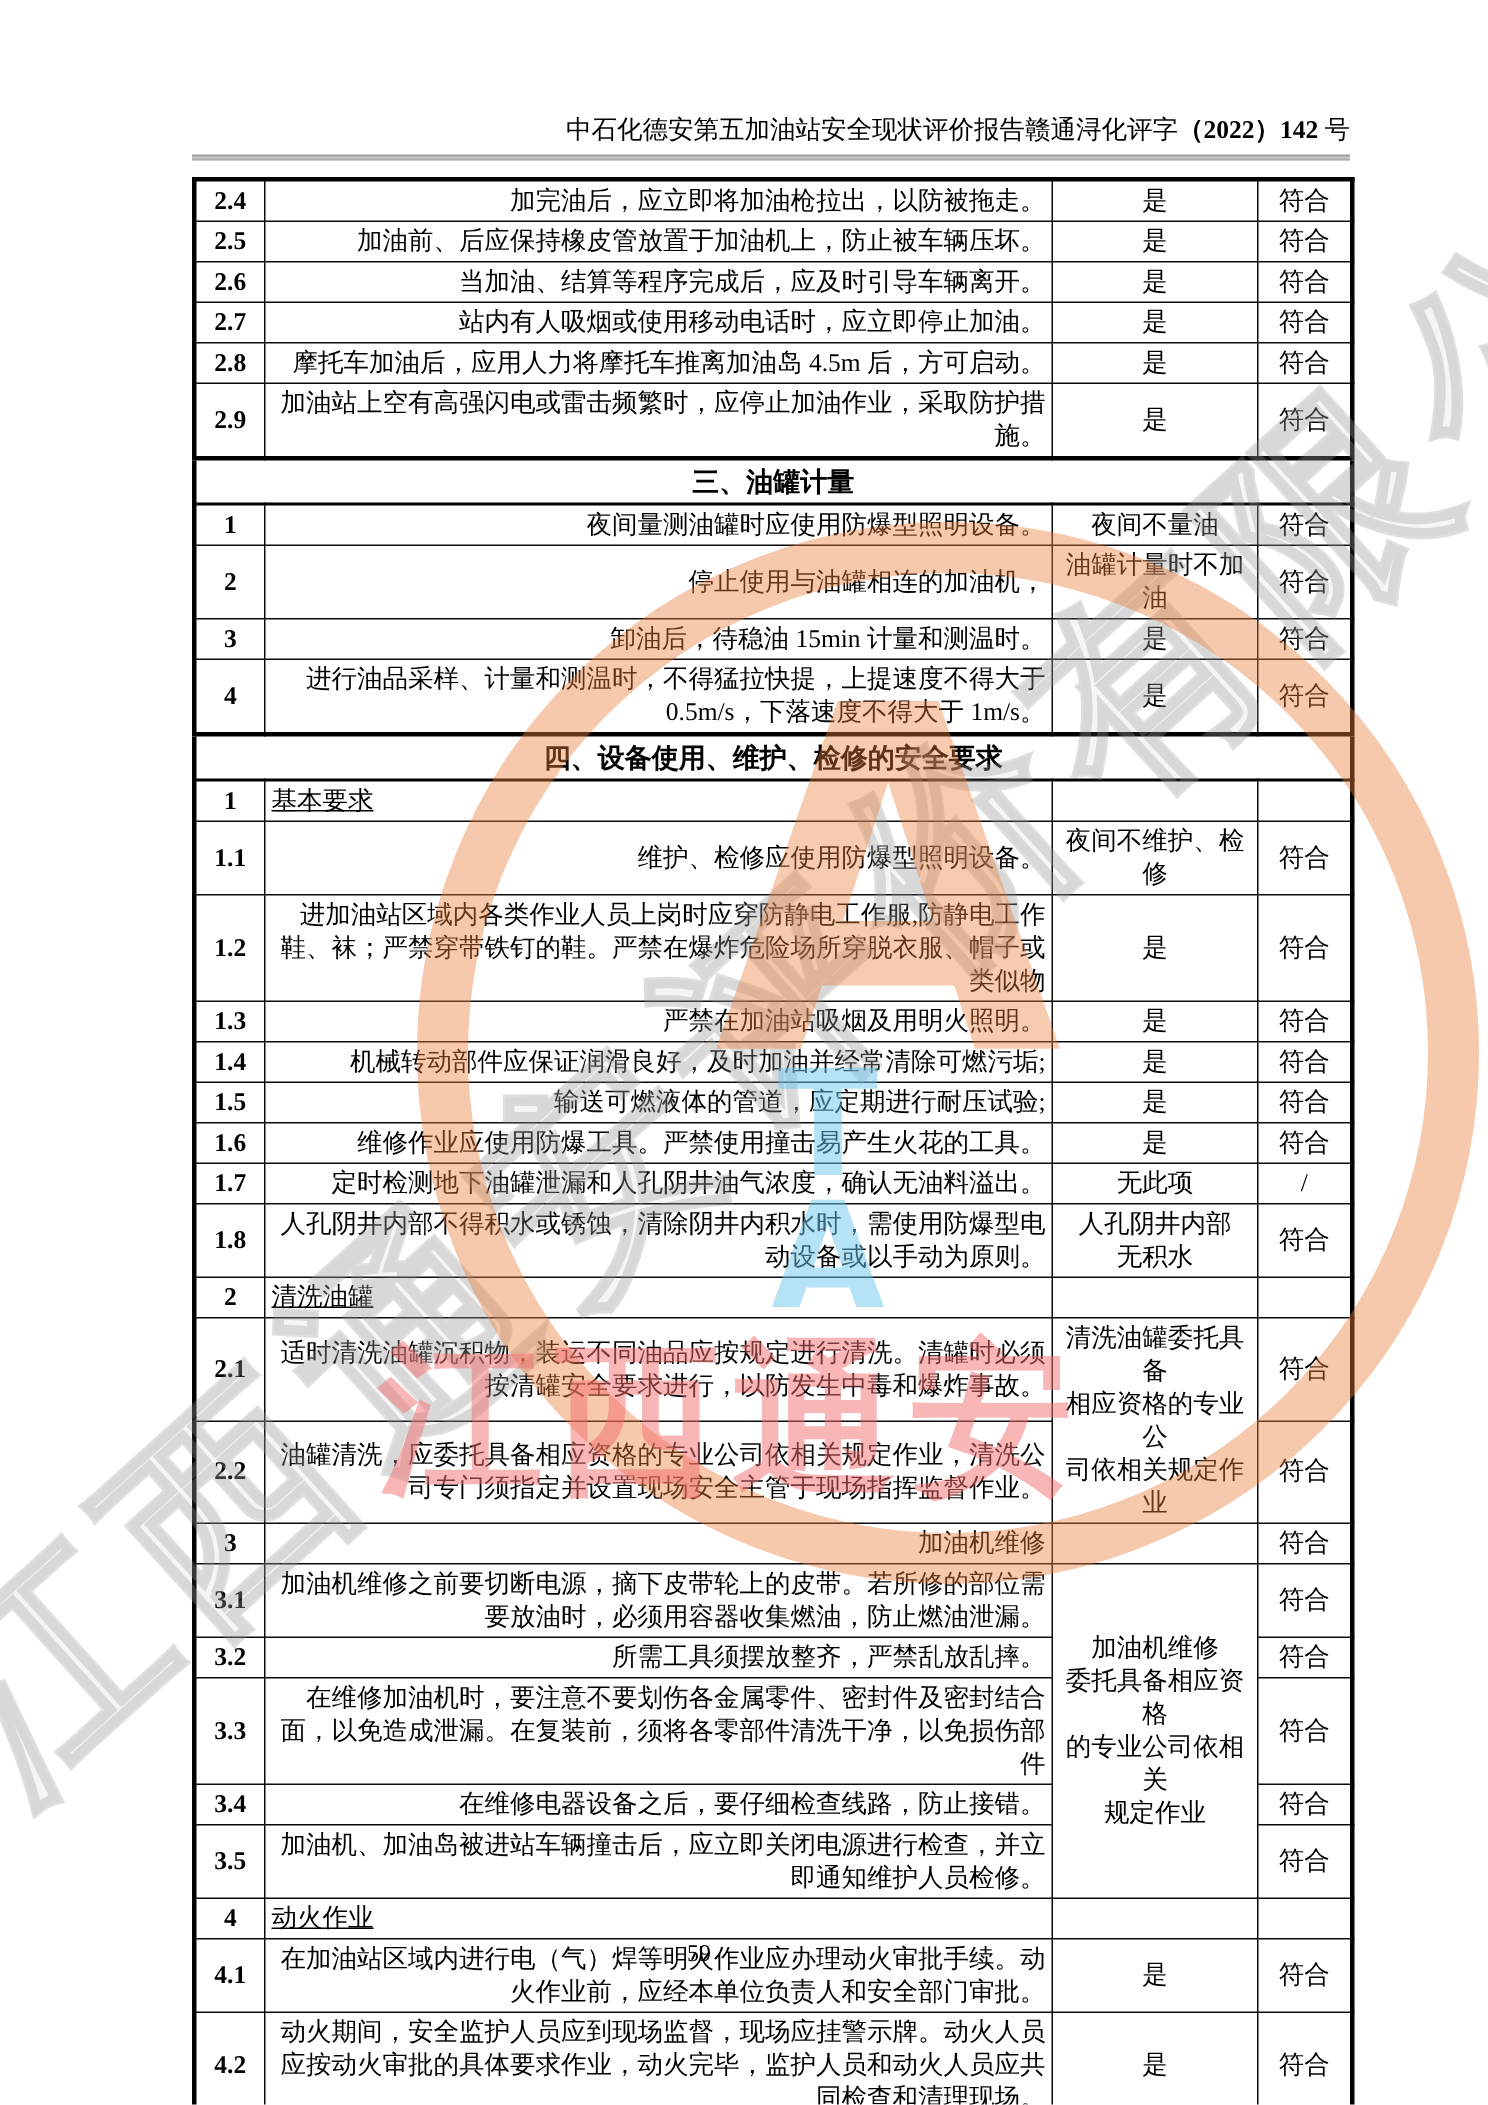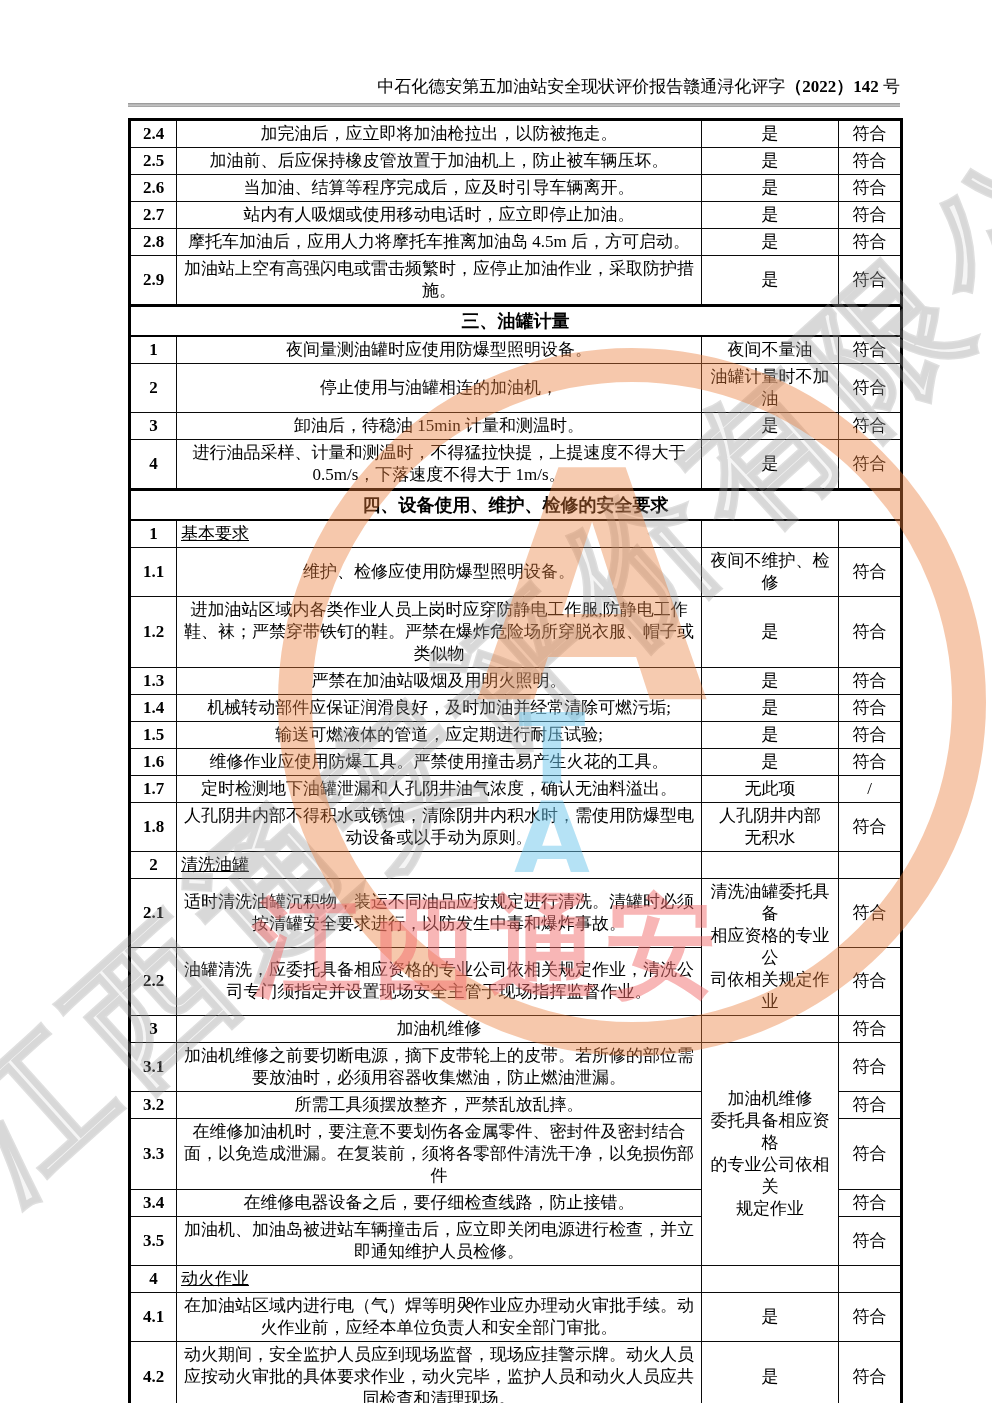--- a/index.html
+++ b/index.html
@@ -29,21 +29,21 @@
   table.checklist{border:3px solid #000;}
   .checklist td{
     border:1px solid #0a0a0a;
     padding:2px 4px;line-height:22px;vertical-align:middle;
     overflow:hidden;
   }
   .checklist td.num{
     text-align:center;font-weight:bold;
     font-family:"Liberation Serif","DejaVu Serif",serif;
   }
-  .checklist td.txt{text-align:center;}
+  .checklist td.txt{text-align:right;}
   .checklist td.ctr{text-align:left;text-decoration:underline;}
   .checklist td.status{text-align:center;white-space:pre-line;}
   .checklist td.result{text-align:center;}
   tr.section-row td{
     font-family:"Liberation Sans","DejaVu Sans",sans-serif;
     font-weight:bold;text-align:center;font-size:18px;
     border-top:3px solid #000;border-bottom:2.5px solid #000;
     padding:3px 4px;
   }
   

